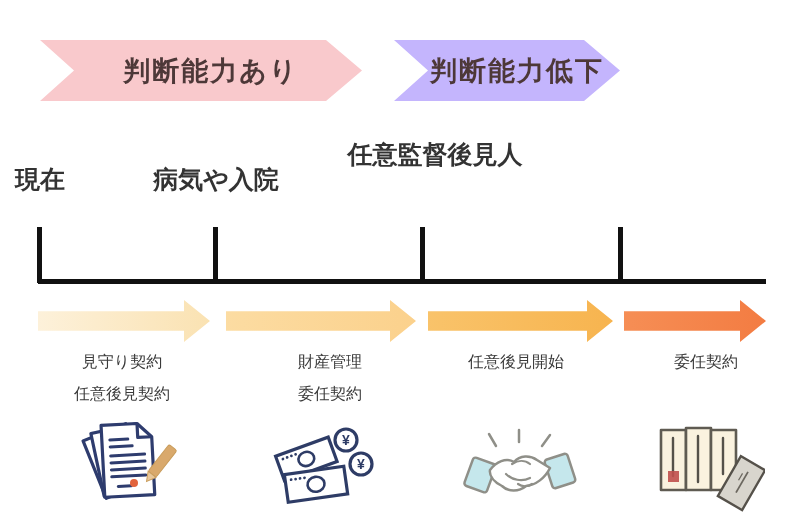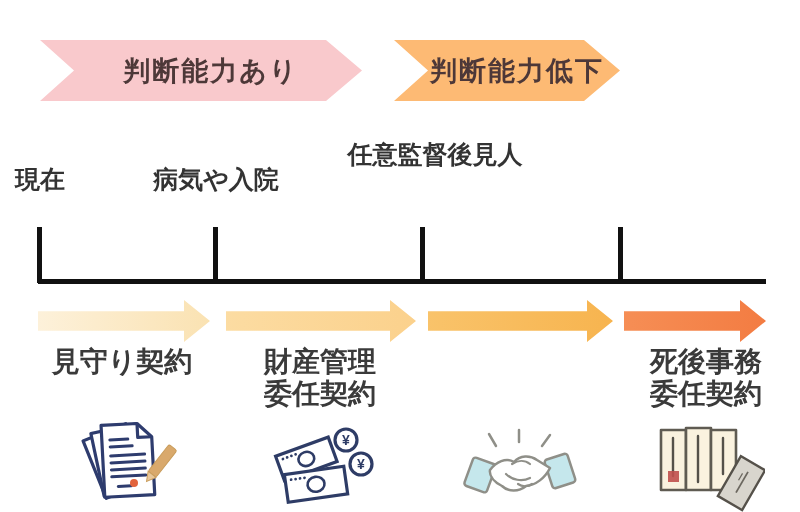--- a/index.html
+++ b/index.html
@@ -29,37 +29,37 @@
   .t1{left:37px}.t2{left:213px}.t3{left:420px}.t4{left:618px}
   
   .arrow{
     position:absolute;top:300px;height:42px;
     clip-path:polygon(0 27%, calc(100% - 26px) 27%, calc(100% - 26px) 0, 100% 50%, calc(100% - 26px) 100%, calc(100% - 26px) 73%, 0 73%);
   }
   .a1{left:38px;width:172px}.a2{left:226px;width:190px}.a3{left:428px;width:185px}.a4{left:624px;width:142px}
   
   .phase-label{
     position:absolute;top:346px;transform:translateX(-50%);
-    font-size:28px;font-weight:bold;color:#3a3a3a;text-align:center;
+    font-size:16px;font-weight:normal;color:#3a3a3a;text-align:center;
     line-height:32px;white-space:nowrap;
   }
-  .p1{left:122px}.p2{left:320px}.p3{left:516px}.p4{left:706px}
+  .p1{left:122px}.p2{left:330px}.p3{left:516px}.p4{left:706px}
   
   .icon{position:absolute;}
   .i1{left:73px;top:412px}.i2{left:264px;top:424px}.i3{left:462px;top:424px}.i4{left:649px;top:416px}
 </style>
 </head>
 <body>
 
 <div class="stage">
 
   <div class="banner banner-1" style="background: rgb(249, 201, 204); color: rgb(77, 56, 56);">
     <span>判断能力あり</span>
   </div>
-  <div class="banner banner-2" style="background: #fdba74; color: rgb(77, 56, 56);">
+  <div class="banner banner-2" style="background: #c4b5fd; color: rgb(77, 56, 56);">
     <span>判断能力低下</span>
   </div>
 
   <div class="milestone m2">
     <div>病気や入院</div>
   </div>
   <div class="milestone m1">
     <div>現在</div>
   </div>
   <div class="milestone m3">
@@ -72,27 +72,30 @@
   <div class="tick t3" style="background: rgb(17, 17, 17);"></div>
   <div class="tick t4" style="background: rgb(17, 17, 17);"></div>
 
   <div class="arrow a1" style="background: linear-gradient(90deg, rgb(253, 241, 218), rgb(250, 226, 178));"></div>
   <div class="arrow a2" style="background: linear-gradient(90deg, rgb(252, 220, 162), rgb(251, 209, 140));"></div>
   <div class="arrow a3" style="background: linear-gradient(90deg, rgb(249, 195, 106), rgb(247, 180, 79));"></div>
   <div class="arrow a4" style="background: linear-gradient(90deg, rgb(246, 142, 85), rgb(243, 124, 66));"></div>
 
   <div class="phase-label p1">
     <div>見守り契約</div>
+    <div>任意後見契約</div>
   </div>
   <div class="phase-label p2">
     <div>財産管理</div>
     <div>委任契約</div>
   </div>
+  <div class="phase-label p3">
+    <div>任意後見開始</div>
+  </div>
   <div class="phase-label p4">
-    <div>死後事務</div>
     <div>委任契約</div>
   </div>
 
   <div class="icon i1">
     <svg width="110" height="98" viewBox="0 0 110 98">
       <g fill="#ffffff" stroke="#2e3c6e" stroke-width="3.2" stroke-linejoin="round">
         <rect x="20" y="18" width="46" height="62" transform="rotate(-22 43 49)"></rect>
         <rect x="24" y="16" width="46" height="64" transform="rotate(-12 47 48)"></rect>
         <g transform="rotate(-3 55 50)">
           <path d="M30 12 h36 l14 14 v58 h-50 z"></path>

